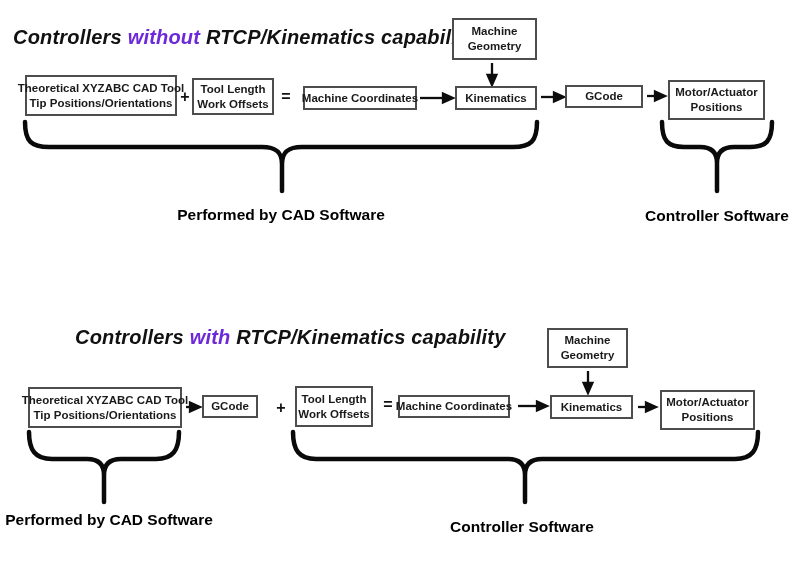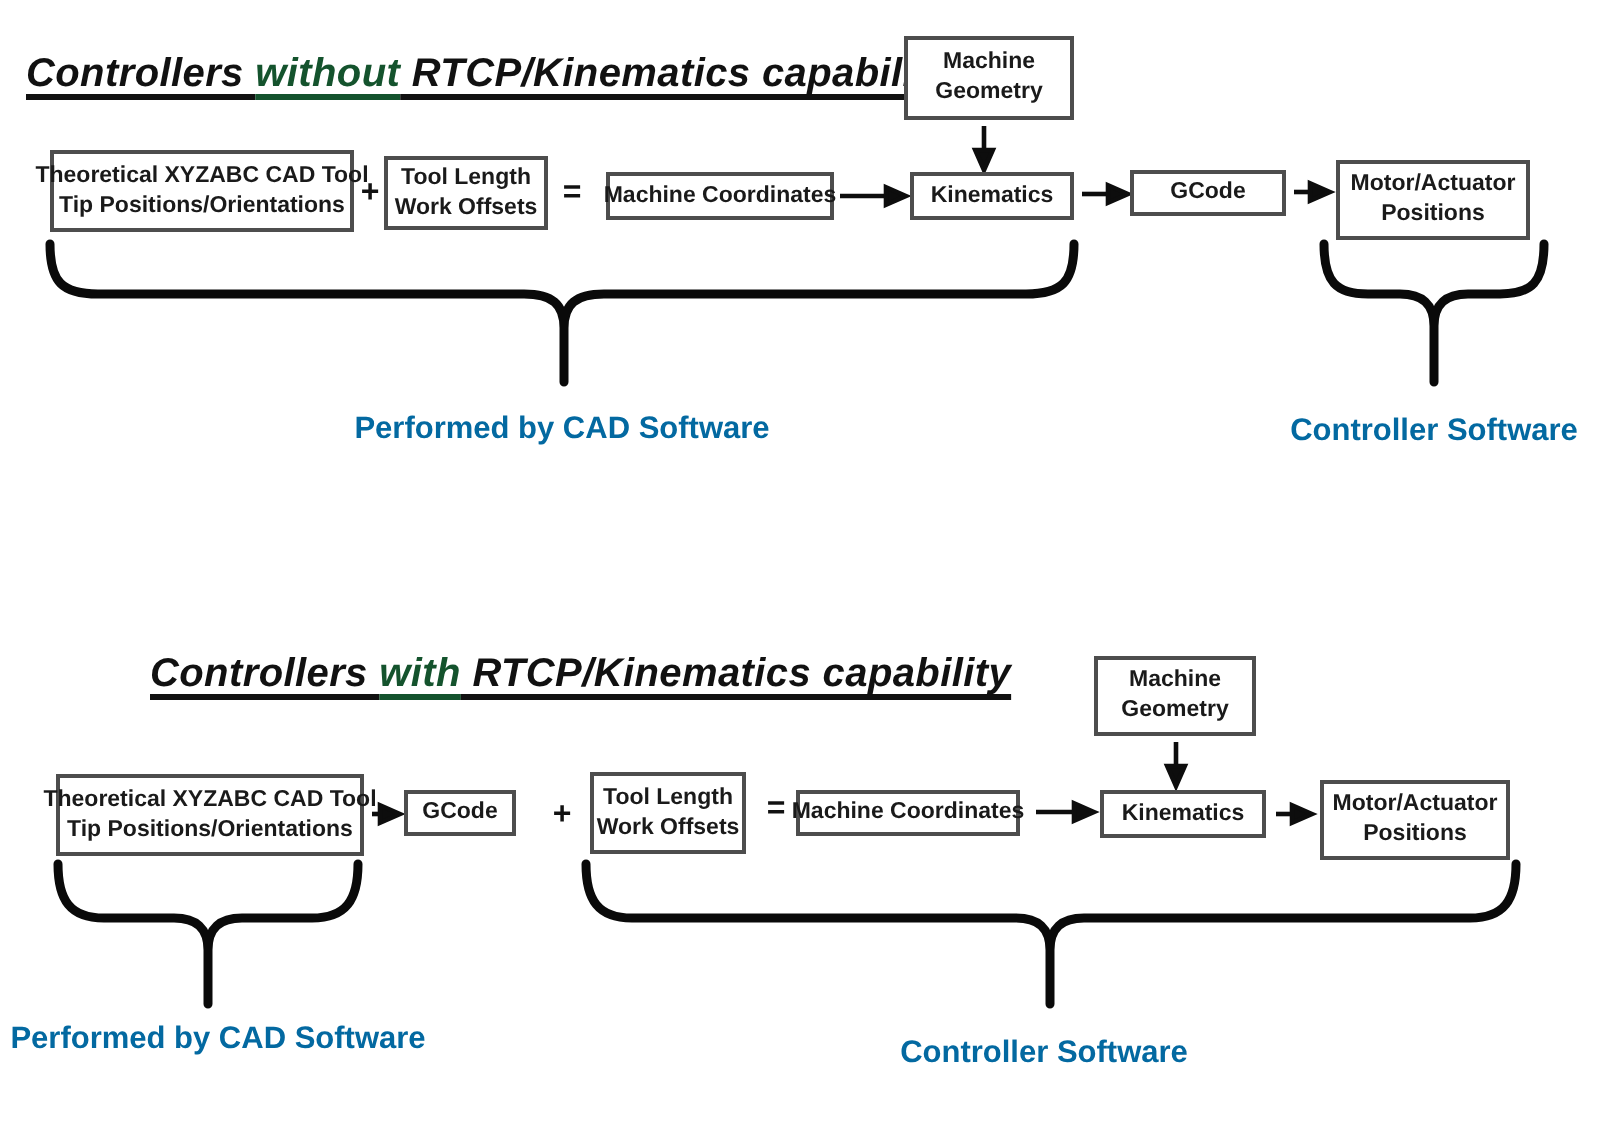--- a/index.html
+++ b/index.html
@@ -6,35 +6,35 @@
   .canvas {
     position:relative; width:800px; height:570px; background:#ffffff;
     font-family:"Liberation Sans", sans-serif; color:#111111; overflow:hidden;
   }
   svg.overlay { position:absolute; left:0; top:0; width:800px; height:570px; }
   .title {
     position:absolute; font-size:20px; font-weight:bold; font-style:italic;
     white-space:nowrap; letter-spacing:0.2px;
   }
   .title span {
-    text-decoration:underline; text-decoration-thickness:2.5px; text-underline-offset:4px;
+    text-decoration-thickness:2.5px; text-underline-offset:4px;
   }
-  .title .red { color:#14532d; }
+  .title .red { color:#6d28d9; }
   .box {
     position:absolute; box-sizing:border-box; border:2px solid #4d4d4d; background:#ffffff;
     display:flex; flex-direction:column; align-items:center; justify-content:center;
     text-align:right; font-weight:bold; font-size:11.5px; line-height:1.3; color:#1a1a1a;
     white-space:nowrap;
   }
   .op {
     position:absolute; font-weight:bold; font-size:16px; color:#111;
     width:20px; text-align:center; transform:translate(-50%,-50%); line-height:1;
   }
   .brace-label {
-    position:absolute; font-weight:bold; font-size:15.5px; color:#0369a1;
+    position:absolute; font-weight:bold; font-size:15.5px; color:#000000;
     transform:translateX(-50%); white-space:nowrap;
   }
 </style>
 </head>
 <body>
 
 <div class="canvas">
 
   <svg class="overlay" viewBox="0 0 800 570">
     <g stroke="#0d0d0d" stroke-width="2.3" fill="#0d0d0d">

